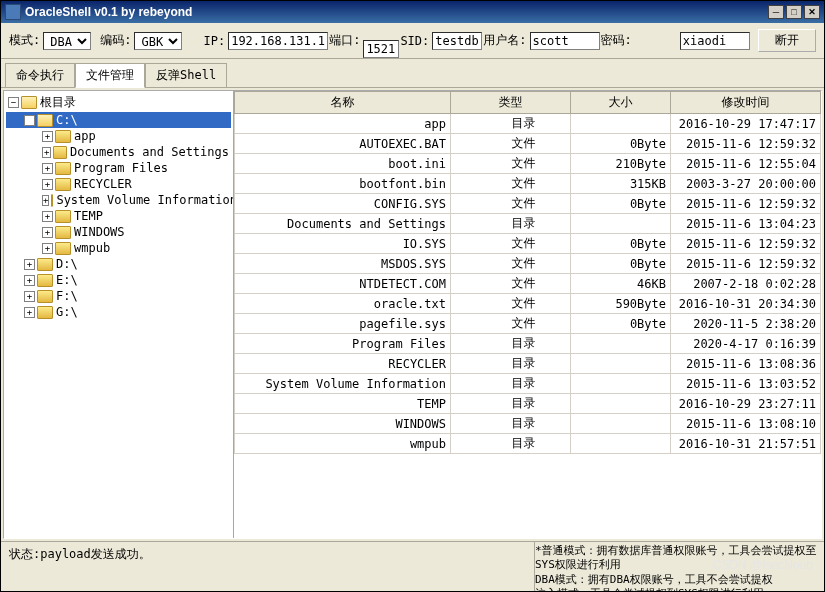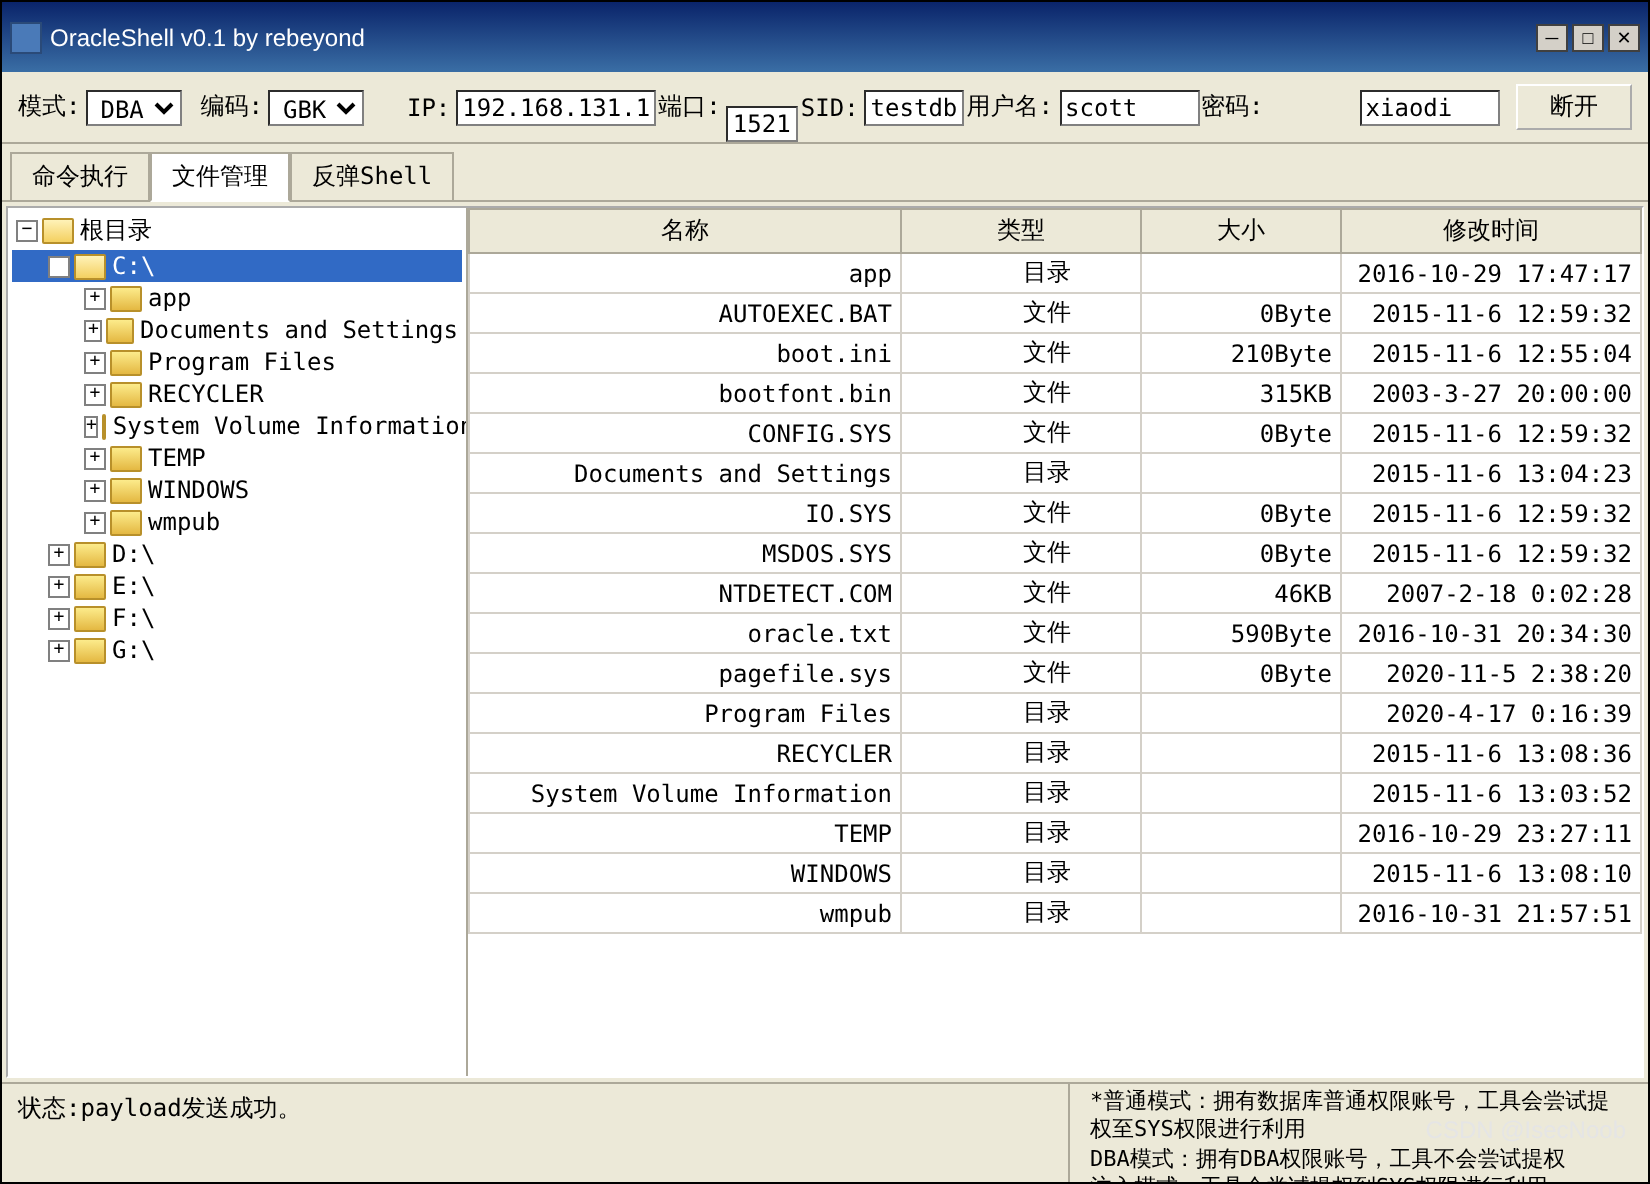--- a/index.html
+++ b/index.html
@@ -1,18 +1,18 @@
 <!DOCTYPE html>
 <html><head>
 <meta charset="utf-8">
 <style>
 * { box-sizing: border-box; margin: 0; padding: 0; }
 body { font-family: "SimSun", "宋体", monospace; font-size: 12px; background: #3b6ea5; width: 825px; height: 592px; overflow: hidden; }
 .window { width: 825px; height: 592px; background: #ece9d8; border: 1px solid #000; display: flex; flex-direction: column; }
-.titlebar { height: 35px; background: linear-gradient(#0a246a, #3a6ea5); color: #fff; display: flex; align-items: center; padding: 0 4px; font-weight: normal; font-family: Tahoma, sans-serif; }
+.titlebar { height: 22px; background: linear-gradient(#0a246a, #3a6ea5); color: #fff; display: flex; align-items: center; padding: 0 4px; font-weight: bold; font-family: Tahoma, sans-serif; }
 .titlebar .icon { width: 16px; height: 16px; background: #4a7ab8; margin-right: 4px; border: 1px solid #2a4a78; }
 .titlebar .title { flex: 1; }
 .titlebar .winbtns { display: flex; gap: 2px; }
 .titlebar .winbtn { width: 16px; height: 14px; background: #d4d0c8; border: 1px solid #404040; color: #000; font-size: 9px; display: flex; align-items: center; justify-content: center; cursor: pointer; font-family: Tahoma; }
 .toolbar { height: 36px; background: #ece9d8; border-bottom: 1px solid #aca899; display: flex; align-items: center; padding: 2px 8px; gap: 1px; }
 .toolbar label { margin-right: 2px; }
 .toolbar select, .toolbar input { border: 1px inset #808080; background: #fff; font-size: 12px; font-family: inherit; padding: 1px 2px; height: 18px; }
 .toolbar button { background: #ece9d8; border: 1px outset #fff; padding: 2px 16px; font-size: 12px; font-family: inherit; cursor: pointer; }
 .tabs { display: flex; padding: 4px 4px 0 4px; border-bottom: 1px solid #aca899; }
 .tab { padding: 3px 10px; border: 1px solid #aca899; border-bottom: none; background: #ece9d8; position: relative; cursor: pointer; }
@@ -31,21 +31,21 @@
 .indent2 { padding-left: 36px; }
 .tablepanel { flex: 1; overflow: auto; }
 table { width: 100%; border-collapse: collapse; font-size: 12px; }
 th { background: #ece9d8; border: 1px solid #aca899; padding: 2px 4px; font-weight: normal; text-align: center; position: sticky; top: 0; }
 td { border: 1px solid #d4d0c8; padding: 1px 4px; text-align: right; height: 17px; }
 td.c2 { text-align: center; width: 120px; padding-left: 30px; }
 td.c3 { text-align: right; width: 100px; }
 td.c4 { text-align: right; width: 150px; }
 .status { height: 50px; border-top: 1px solid #aca899; background: #ece9d8; display: flex; font-size: 12px; gap: 15px; }
 .status-left { flex: 1; padding: 4px 8px; }
-.status-right { width: 290px; border-left: 1px solid #aca899; padding: 2px 10px; font-size: 11px; line-height: 1.3; }
+.status-right { width: 290px; border-left: 1px solid #aca899; padding: 2px 0; font-size: 11px; line-height: 1.3; }
 .watermark { position: absolute; bottom: 20px; right: 12px; color: #e5e5e5; font-size: 12px; font-family: Arial; }
 </style>
 </head>
 <body>
 
 <div class="window">
 
   <div class="titlebar">
     <span class="icon"></span>
     <span class="title">OracleShell v0.1  by rebeyond</span>

